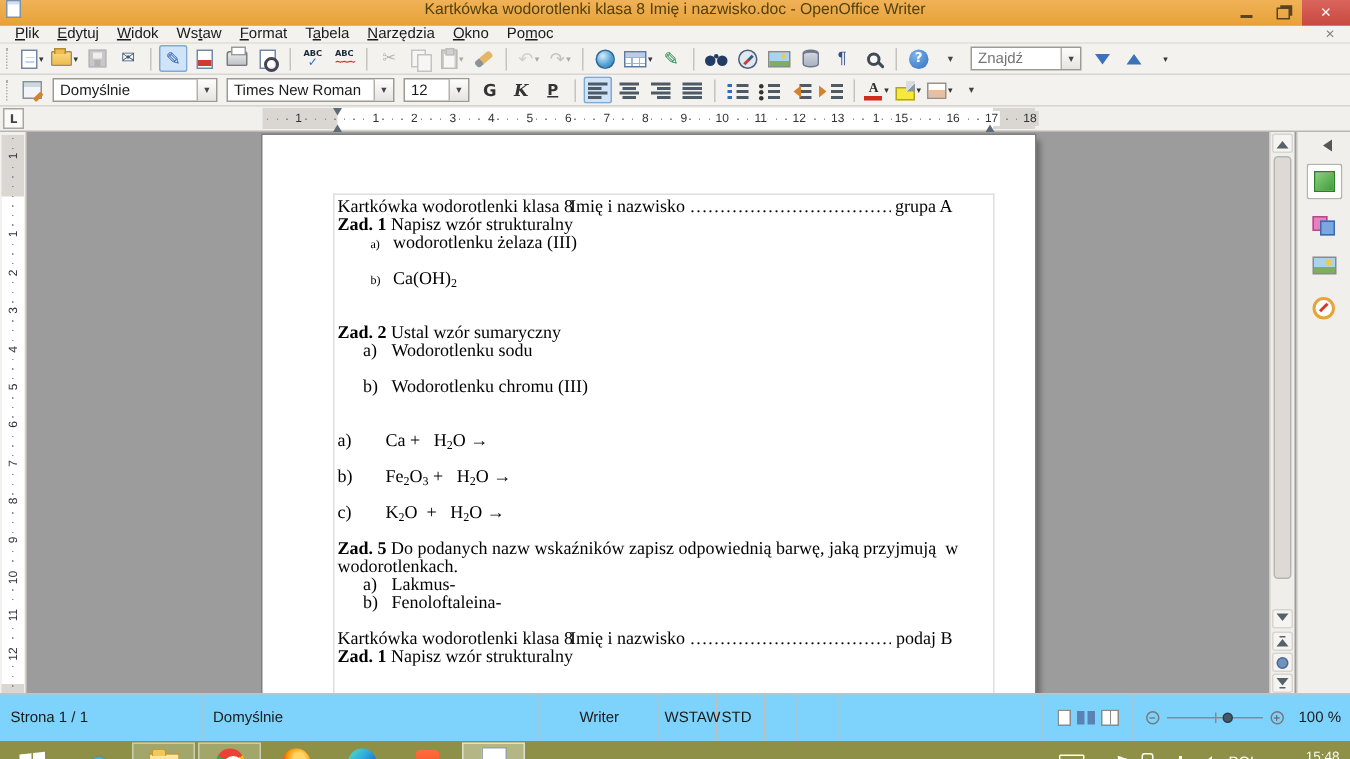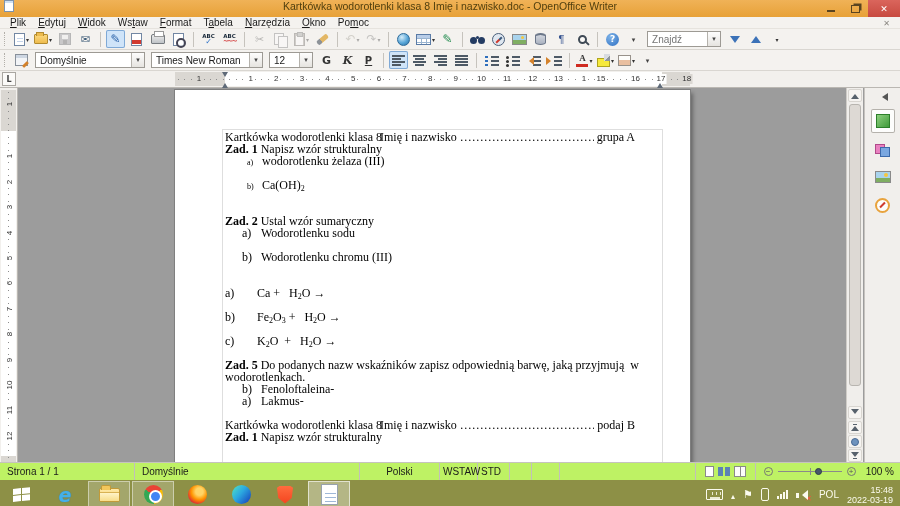--- a/index.html
+++ b/index.html
@@ -152,21 +152,21 @@
 .sb-tab.active{background:#fdfdfc;box-shadow:inset 0 0 0 1px #b5b2ac}
 .sb-cube{width:14px;height:14px;background:linear-gradient(135deg,#8ed07f,#3f9b3a);border:1px solid #2c7f2a}
 .sb-styles{width:15px;height:14px;position:relative}
 .sb-styles::before{content:"";position:absolute;left:0;top:2px;width:8px;height:8px;background:#e981c0;border:1px solid #b04a8a}
 .sb-styles::after{content:"";position:absolute;left:5px;top:5px;width:8px;height:8px;background:#7aa7e0;border:1px solid #3c6aab}
 .sb-photo{width:16px;height:12px;border:1px solid #8a8a8a;background:linear-gradient(180deg,#a9d4ee 0 60%,#7fae62 60%);position:relative}
 .sb-photo::before{content:"";position:absolute;right:2px;top:1px;width:4px;height:4px;border-radius:50%;background:#f6c73f}
 .sb-compass{width:15px;height:15px;border:2px solid #e8a33d;border-radius:50%;position:relative;background:#fdfdfa}
 .sb-compass::before{content:"";position:absolute;left:2px;top:4px;width:7px;height:2px;background:#cf3b2f;transform:rotate(-45deg)}
 
-.statusbar{height:18px;background:#bef264;border-top:1px solid #c6c3be;display:flex;align-items:center;font-size:10px;color:#1a1a1a}
+.statusbar{height:32px;background:#7dd3fc;border-top:1px solid #c6c3be;display:flex;align-items:center;font-size:10px;color:#1a1a1a}
 .sseg{height:100%;display:flex;align-items:center;padding:0 7px;border-right:1px solid #c2bfba;white-space:nowrap}
 .sseg.c{justify-content:center}
 .spacer{flex:1;height:100%}
 .vi{width:12px;height:11px;margin:0 2px}
 .vi-single{border:1px solid #8a8a8a;background:#fff;width:9px}
 .vi-multi{background:linear-gradient(#5b82b5,#5b82b5) 0 1px/5px 9px no-repeat,linear-gradient(#5b82b5,#5b82b5) 7px 1px/5px 9px no-repeat}
 .vi-book{border:1px solid #8a8a8a;background:linear-gradient(90deg,transparent 0 5px,#8a8a8a 5px 6px,transparent 6px),#fdfdfb}
 .zoomctl{display:flex;align-items:center;gap:5px;padding:0 8px}
 .zcírc{width:9px;height:9px;border-radius:50%;border:1px solid #777;display:flex;align-items:center;justify-content:center;font-size:8px;color:#555;line-height:1}
 .ztrack{width:64px;height:1px;background:#8a8a8a;position:relative}
@@ -489,22 +489,22 @@
           <div class="dl"></div>
           <div class="dl"></div>
           <div class="dl eq"><span class="it-letter">a)</span>Ca +   H<sub>2</sub>O <b class="arr">→</b></div>
           <div class="dl"></div>
           <div class="dl eq"><span class="it-letter">b)</span>Fe<sub>2</sub>O<sub>3</sub> +   H<sub>2</sub>O <b class="arr">→</b></div>
           <div class="dl"></div>
           <div class="dl eq"><span class="it-letter">c)</span>K<sub>2</sub>O  +   H<sub>2</sub>O <b class="arr">→</b></div>
           <div class="dl"></div>
           <div class="dl"><b>Zad. 5</b> Do podanych nazw wskaźników zapisz odpowiednią barwę, jaką przyjmują  w</div>
           <div class="dl">wodorotlenkach.</div>
+          <div class="dl item"><span class="it-letter">a)</span>Lakmus-</div>
           <div class="dl item"><span class="it-letter">b)</span>Fenoloftaleina-</div>
-          <div class="dl item"><span class="it-letter">a)</span>Lakmus-</div>
           <div class="dl"></div>
           <div class="dl dl-header"><span class="h-left">Kartkówka wodorotlenki klasa 8</span><span class="h-mid">Imię i nazwisko </span><span class="h-dots">………………………………………………………………</span><span class="h-right"> podaj B</span></div>
           <div class="dl"><b>Zad. 1</b> Napisz wzór strukturalny</div>
         </div>
     </div>
 
     <div class="vscroll">
       <span class="sb-btn" style="top:1px">
           <span class="tri up"></span>
         </span>
@@ -538,21 +538,21 @@
         </span>
       <span class="sb-tab">
           <span class="sb-compass"></span>
         </span>
     </div>
   </div>
 
   <div class="statusbar">
     <span class="sseg" style="width:135px">Strona 1 / 1</span>
     <span class="sseg" style="width:225px">Domyślnie</span>
-    <span class="sseg c" style="width:80px">Polski</span>
+    <span class="sseg c" style="width:80px">Writer</span>
     <span class="sseg" style="width:38px;padding:0 3px">WSTAW</span>
     <span class="sseg" style="width:32px;padding:0 3px">STD</span>
     <span class="sseg" style="width:22px"></span>
     <span class="sseg" style="width:28px"></span>
     <span class="spacer"></span>
     <span class="sseg" style="border-left:1px solid #c2bfba">
       <span class="vi vi-single"></span>
       <span class="vi vi-multi"></span>
       <span class="vi vi-book"></span>
     </span>

